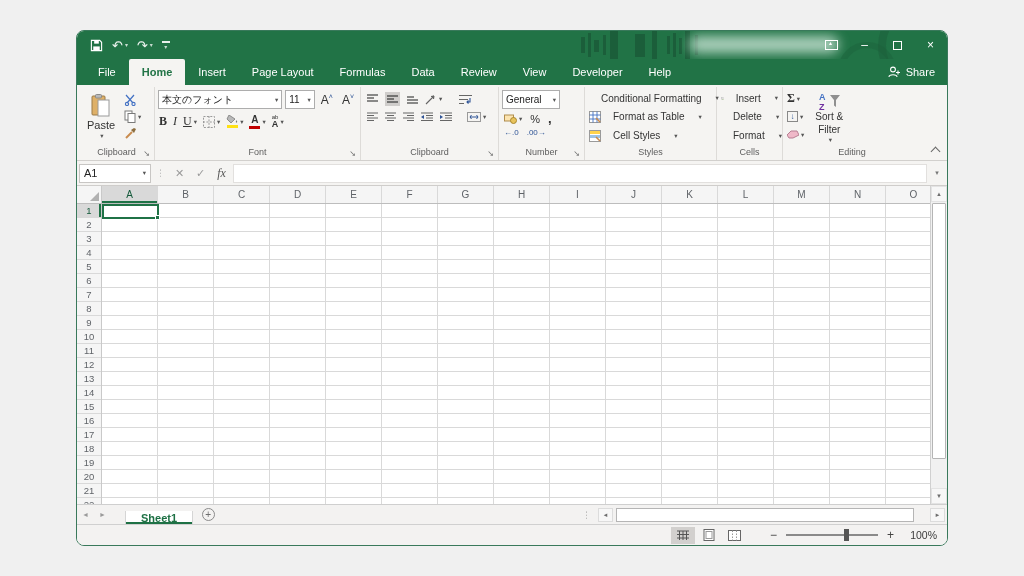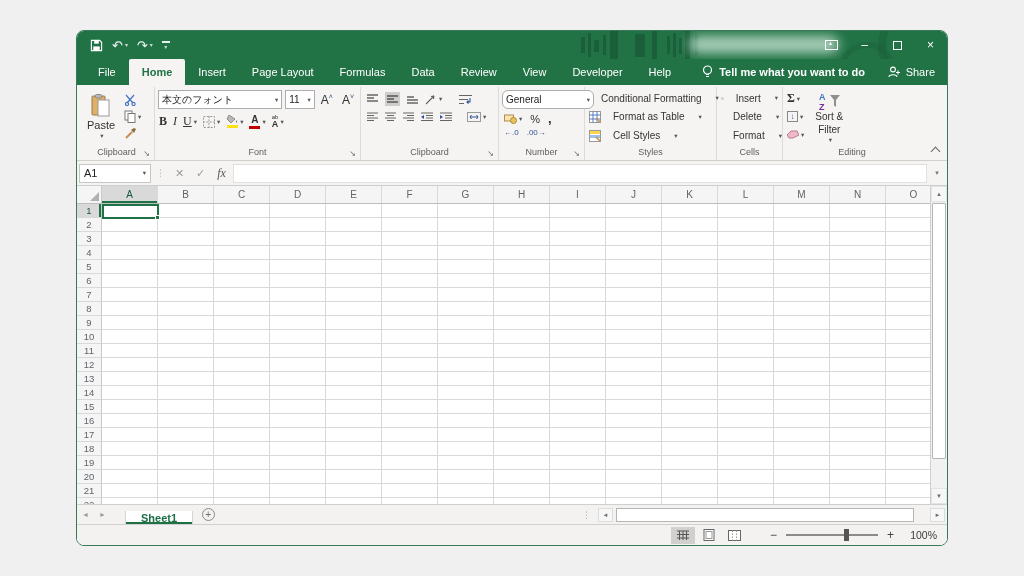--- a/index.html
+++ b/index.html
@@ -72,21 +72,21 @@
 
   
   .g-alignment { width:138px; }
   .g-alignment .rg-content { flex-direction:column; }
   .al-row { display:flex; align-items:center; gap:7px; padding:4px 4px 2px; }
 
   
   .g-number { width:86px; }
   .g-number .rg-content { flex-direction:column; }
   .num-row { display:flex; align-items:center; gap:8px; padding:1px 3px; }
-  .num-format-box { width:92px; margin:2px 1px 1px;border-radius:6px; }
+  .num-format-box { width:58px; margin:2px 1px 1px; }
   .dec-btn { font-size:8px; color:#333; letter-spacing:0; }
   .dec-btn .blue { color:#2f5496; }
 
   
   .g-styles { width:132px; } .g-cells { width:66px; }
   .stack-rows { display:flex; flex-direction:column; justify-content:space-around; padding:1px 2px; width:100%; }
   .srow { display:flex; align-items:center; gap:12px; font-size:10px; color:#333; height:18px; }
   .srow .lbl { white-space:nowrap; }
 
   
@@ -217,27 +217,20 @@
         <div class="rtab active">Home</div>
         <div class="rtab">Insert</div>
         <div class="rtab">Page Layout</div>
         <div class="rtab">Formulas</div>
         <div class="rtab">Data</div>
         <div class="rtab">Review</div>
         <div class="rtab">View</div>
         <div class="rtab">Developer</div>
         <div class="rtab">Help</div>
       </div>
-    <div class="tellme">
-      <svg width="11" height="14" viewBox="0 0 11 14">
-          <circle cx="5.5" cy="5" r="4" fill="none" stroke="#fff" stroke-width="1.2"></circle>
-          <path d="M4 9.5 h3 M4 11.5 h3" stroke="#fff" stroke-width="1.2"></path>
-        </svg>
-      <span>Tell me what you want to do</span>
-    </div>
     <div class="share">
       <svg width="13" height="12" viewBox="0 0 13 12">
           <circle cx="5" cy="3.5" r="2.4" fill="none" stroke="#fff" stroke-width="1.1"></circle>
           <path d="M1 11 c0-3 8-3 8 0" fill="none" stroke="#fff" stroke-width="1.1"></path>
           <path d="M10 4.5 v4 M8 6.5 h4" stroke="#fff" stroke-width="1.1"></path>
         </svg>
       <span>Share</span>
     </div>
   </div>
 

